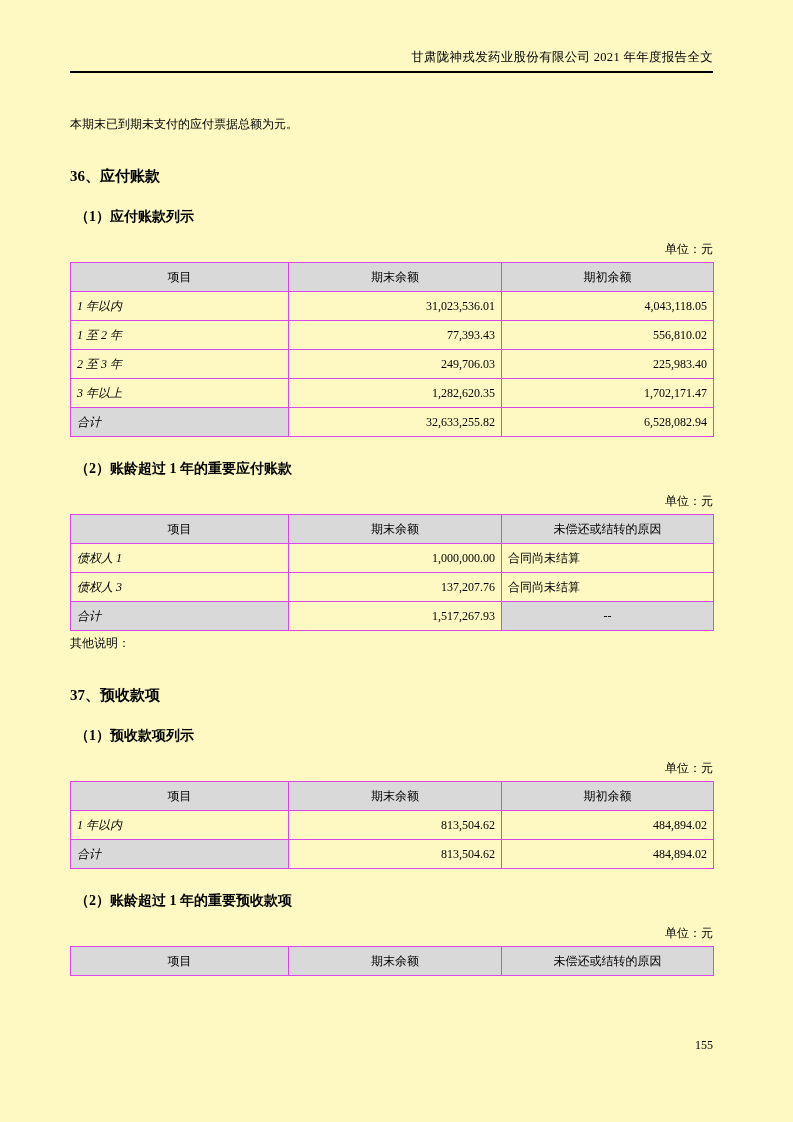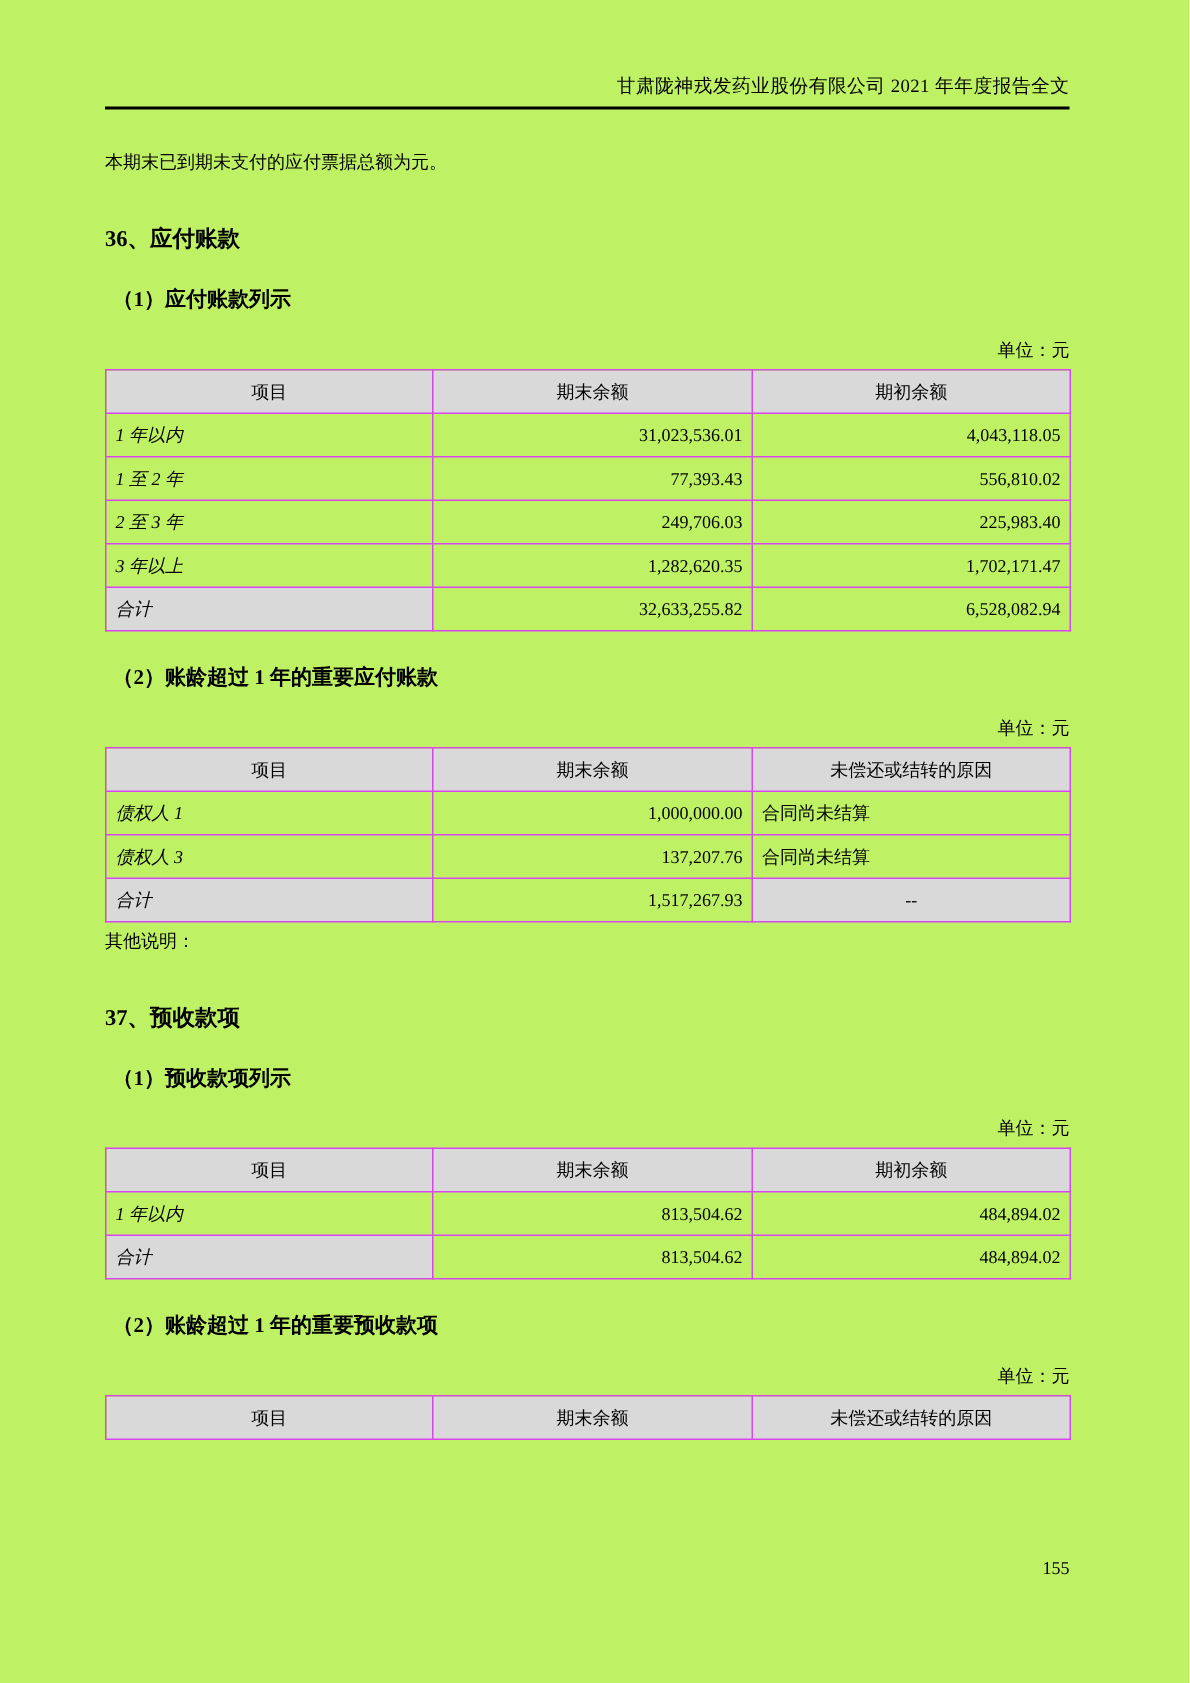--- a/index.html
+++ b/index.html
@@ -1,39 +1,39 @@
 <!DOCTYPE html>
 <html><head>
 <meta charset="utf-8">
 <style>
   html,body{margin:0;padding:0;background:#ffffff;}
   .page{
     position:relative;
     width:793px;height:1122px;
-    background:#bef264;
+    background:#fef9c3;
     box-sizing:border-box;
     padding:50px 80px 4px 70px;
     font-family:"Liberation Serif","DejaVu Serif",serif;
     color:#000;
     overflow:hidden;
   }
   .hdr-title{
     text-align:right;
     font-size:12.5px;
     line-height:15px;
     letter-spacing:0.3px;
   }
   .hdr-rule{
     margin-top:6px;
     border:none;
     border-top:2px solid #000;
     height:0;
   }
   .intro{
-    margin-top:28px;
+    margin-top:44px;
     font-size:12px;
     line-height:15px;
   }
   .sec-title{
     margin-top:35px;
     font-size:15px;
     font-weight:bold;
     line-height:18px;
   }
   .sub-title{

